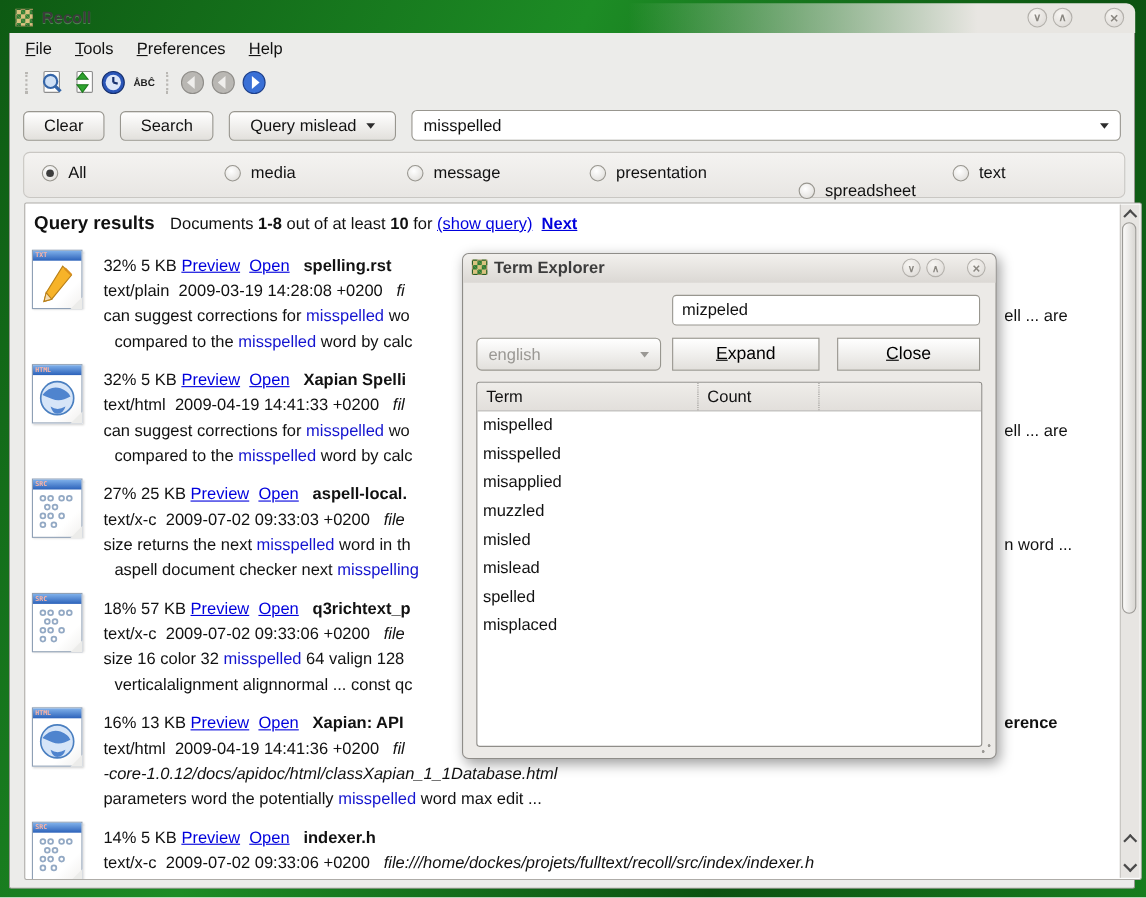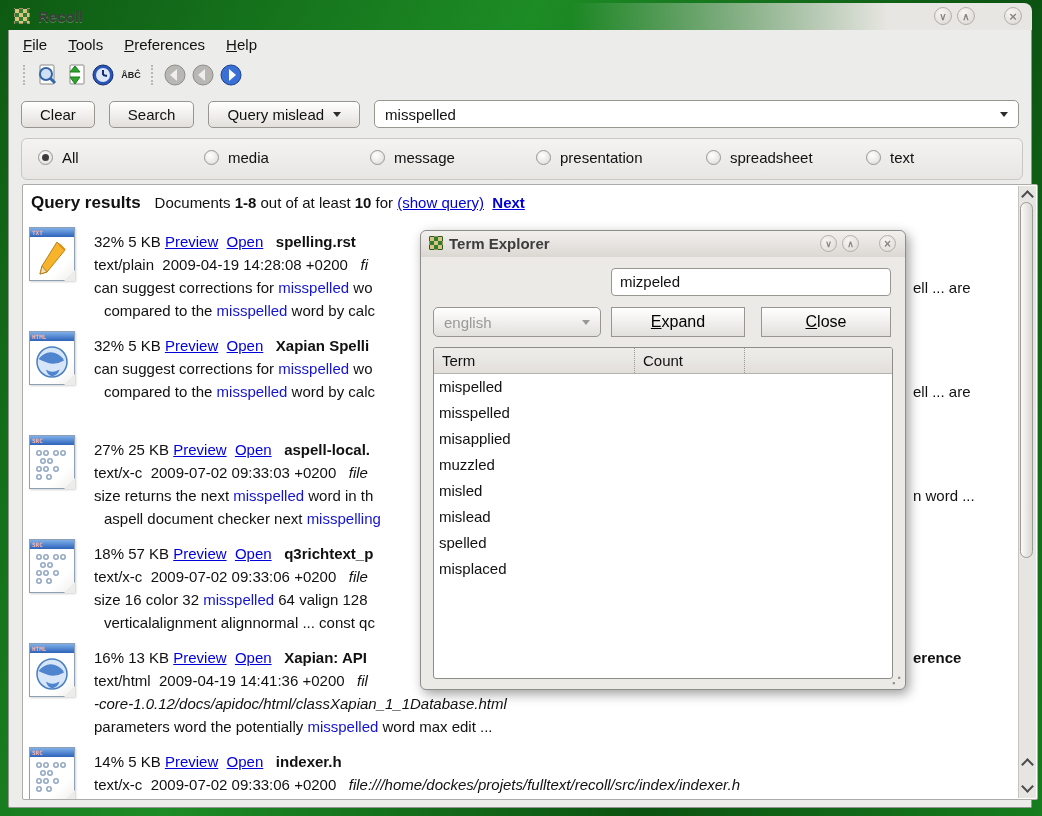--- a/index.html
+++ b/index.html
@@ -207,21 +207,21 @@
           <span>media</span>
         </span>
         <span class="radio-opt" style="left: 348px;">
           <span class="radio"></span>
           <span>message</span>
         </span>
         <span class="radio-opt" style="left: 514px;">
           <span class="radio"></span>
           <span>presentation</span>
         </span>
-        <span class="radio-opt" style="left: 684px;">
+        <span class="radio-opt" style="left: 704px; margin-top: 16px;">
           <span class="radio"></span>
           <span>spreadsheet</span>
         </span>
         <span class="radio-opt" style="left: 844px;">
           <span class="radio"></span>
           <span>text</span>
         </span>
       </div>
 
     <div class="results">
@@ -238,40 +238,41 @@
               <div class="doc-body">
                 <svg width="32" height="36" viewBox="0 0 32 36">
                   <path d="M21 2 L29 10 L11 32 L4 34 L6 26 Z" fill="#f7b329" stroke="#b87f17"></path>
                   <path d="M6 26 L11 32 L4 34 Z" fill="#f4ddb4" stroke="#b87f17"></path>
                   <line x1="23" y1="4" x2="29" y2="10" stroke="#d98f1c" stroke-width="2"></line>
                 </svg>
               </div>
             </div>
             <div class="txtcol">
               <div class="l clip"><span>32% 5 KB </span><a class="lnk">Preview</a>  <a class="lnk">Open</a>   <span class="bd">spelling.rst</span></div>
-              <div class="l clip"><span>text/plain  2009-04-19 14:28:08 +0200   </span><span class="it">fi</span></div>
+              <div class="l clip"><span>text/plain  2009-03-19 14:28:08 +0200   </span><span class="it">fi</span></div>
               <div class="l clip"><span>can suggest corrections for </span><span class="hl">misspelled</span><span> wo</span></div>
               <div class="l clip ind"><span>compared to the </span><span class="hl">misspelled</span><span> word by calc</span></div>
             </div>
           </div>
           <div class="item" style="top: 146px;">
             <div class="doc">
               <div class="doc-bar">
                 <span>HTML</span>
               </div>
               <div class="doc-body">
                 <svg width="36" height="36" viewBox="0 0 24 24">
                   <circle cx="12" cy="12" r="10" fill="#d6e5f8" stroke="#4a7fc0"></circle>
                   <path d="M3 10 Q8 4 14 6 Q19 8 20 11 Q14 14.5 9 12.5 Q5 11 3 10 Z" fill="#4f84ce"></path>
                   <path d="M8 17 Q12 20 17 17 Q16 21 12 21.5 Q9 21 8 17 Z" fill="#4f84ce"></path>
                 </svg>
               </div>
             </div>
             <div class="txtcol">
               <div class="l clip"><span>32% 5 KB </span><a class="lnk">Preview</a>  <a class="lnk">Open</a>   <span class="bd">Xapian Spelli</span></div>
+              <div class="l clip"><span>text/html  2009-04-19 14:41:33 +0200   </span><span class="it">fil</span></div>
               <div class="l clip"><span>can suggest corrections for </span><span class="hl">misspelled</span><span> wo</span></div>
               <div class="l clip ind"><span>compared to the </span><span class="hl">misspelled</span><span> word by calc</span></div>
             </div>
           </div>
           <div class="item" style="top: 250px;">
             <div class="doc">
               <div class="doc-bar">
                 <span>SRC</span>
               </div>
               <div class="doc-body">

